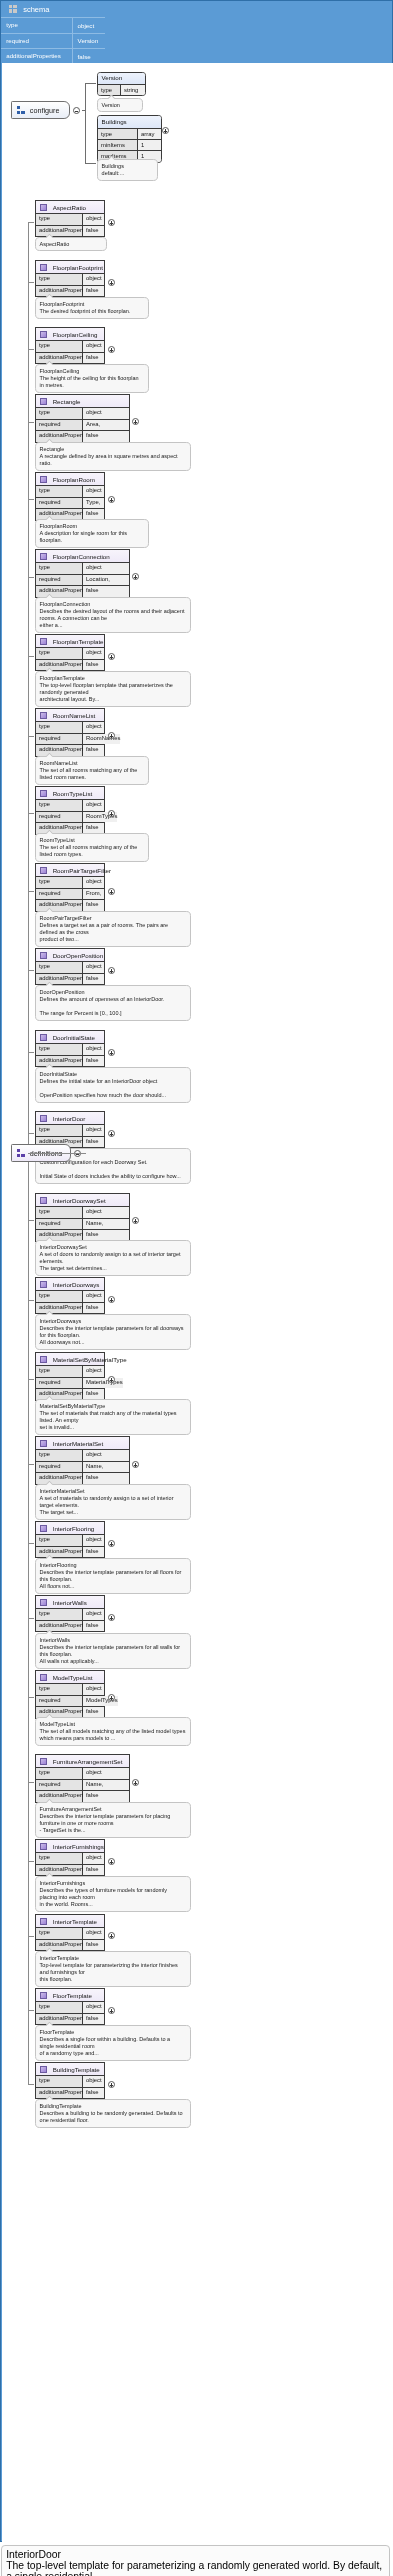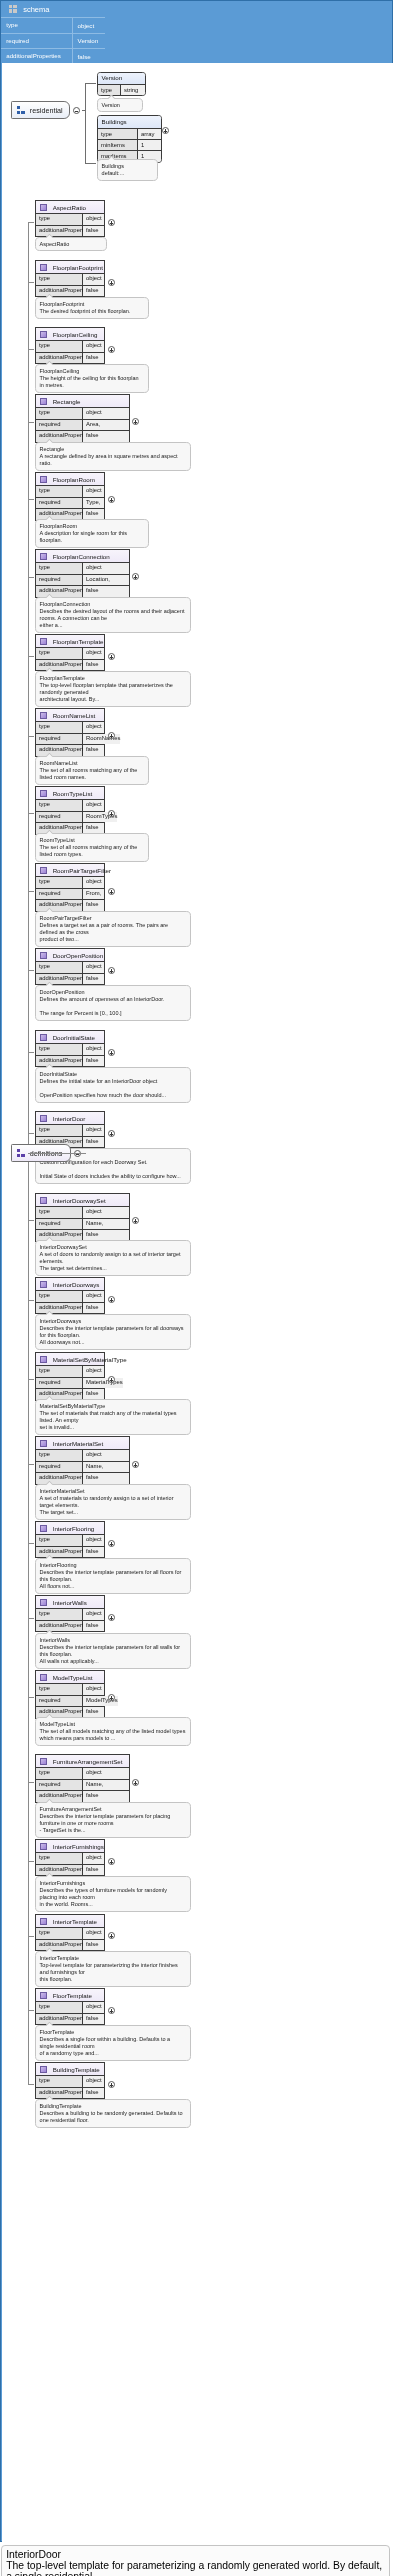--- a/index.html
+++ b/index.html
@@ -162,21 +162,21 @@
           <div class="tail"></div>
           <div class="nt">Buildings</div>
           <div class="nd">default:...</div>
         </div>
         <div class="rootnode" style="left: 9px; top: 38px; width: 59px;">
           <span class="rglyph">
             <i></i>
             <i></i>
             <i></i>
           </span>
-          <span class="rlabel">residential</span>
+          <span class="rlabel">configure</span>
         </div>
         <div class="circbtn" style="left: 71px; top: 44px;"></div>
         <div class="ln h thick" style="left: 80px; top: 47px; width: 3.9px; height: 0.7px;"></div>
         <div class="ln v thick" style="left: 83px; top: 19.6px; width: 1.3px; height: 28px;"></div>
         <div class="ln v thick" style="left: 83px; top: 19.6px; width: 11px; height: 1.3px;"></div>
         <div class="ln v thick" style="left: 83px; top: 47px; width: 1.3px; height: 54px;"></div>
         <div class="ln h thick" style="left: 83px; top: 100px; width: 11px; height: 0.7px;"></div>
         <div class="tbox" style="left: 33px; top: 137px; width: 70px;">
           <div class="thead">
             <span class="tico"></span>

